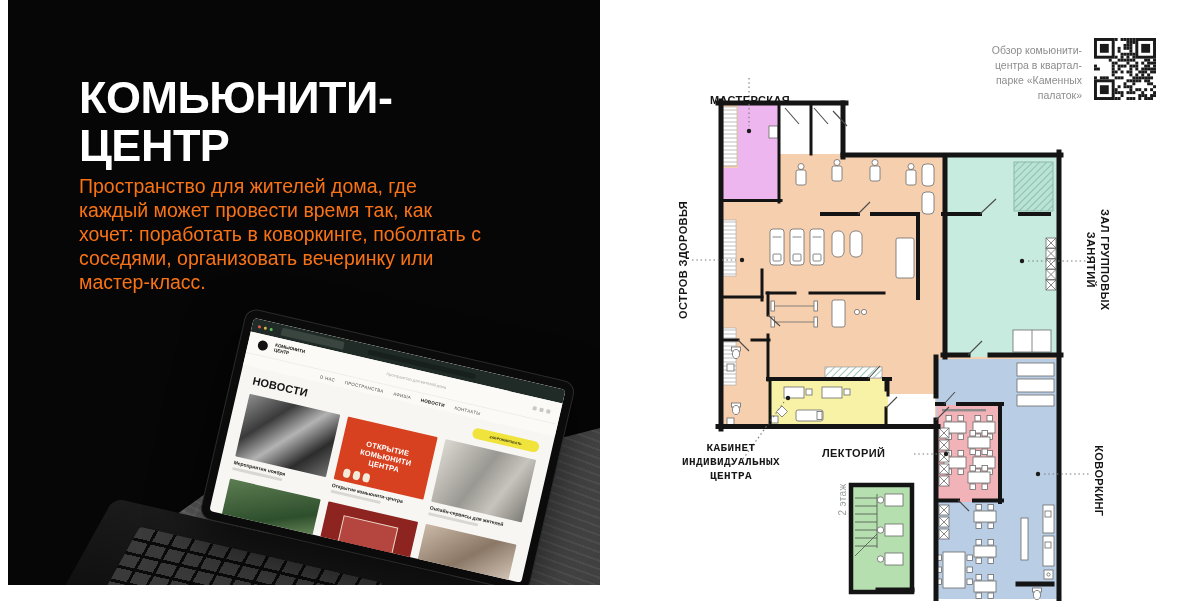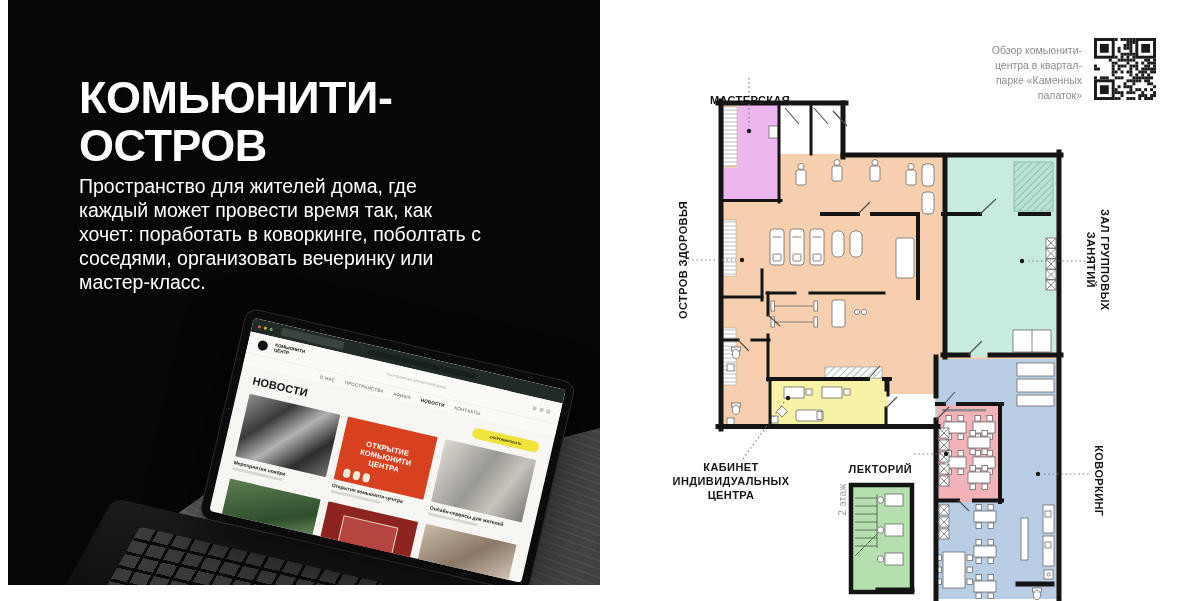--- a/index.html
+++ b/index.html
@@ -3,21 +3,21 @@
 <meta charset="utf-8">
 <style>
   * { margin:0; padding:0; box-sizing:border-box; }
   body { font-family:"Liberation Sans", sans-serif; background:#222; }
   .stage { position:relative; width:1181px; height:601px; overflow:hidden; background:#ffffff; }
 
   
   .left-panel { position:absolute; left:8px; top:0; width:600px; height:585px; background:#060606; overflow:hidden; }
   .intro-title { position:absolute; left:71px; top:74px; color:#fff; font-size:45px; line-height:48px;
                  font-weight:800; letter-spacing:-0.5px; }
-  .intro-desc { position:absolute; left:71px; top:174px; width:404px; color:#ffffff;
+  .intro-desc { position:absolute; left:71px; top:174px; width:404px; color:#f97316;
                 font-size:19.5px; line-height:24px; font-weight:400; }
 
   .concrete { position:absolute; inset:0;
     background:
       repeating-linear-gradient(25deg, rgba(255,255,255,.07) 0 2px, rgba(0,0,0,0) 2px 7px),
       repeating-linear-gradient(115deg, rgba(255,255,255,.05) 0 3px, rgba(0,0,0,0) 3px 11px),
       linear-gradient(115deg,#939393,#585858 45%,#828282 68%,#4a4a4a);
     clip-path:polygon(236px 466px, 290px 601px, 48px 601px); }
   .concrete2 { position:absolute; inset:0;
     background:
@@ -96,21 +96,21 @@
   .wall3 { stroke:#141414; stroke-width:3; fill:none; stroke-linecap:square; }
   .door  { stroke:#4a4a4a; stroke-width:1.1; fill:none; }
   .leader { stroke:#7a7a7a; stroke-width:1.1; stroke-dasharray:1.5 2.8; fill:none; }
 </style>
 </head>
 <body>
 
 <div class="stage">
 
   <div class="left-panel">
-    <h1 class="intro-title"><span>КОМЬЮНИТИ-</span><br><span>ОСТРОВ</span></h1>
+    <h1 class="intro-title"><span>КОМЬЮНИТИ-</span><br><span>ЦЕНТР</span></h1>
     <p class="intro-desc">Пространство для жителей дома, где каждый может провести время так, как хочет: поработать в коворкинге, поболтать с соседями, организовать вечеринку или мастер-класс.</p>
 
     <div class="concrete"></div>
     <div class="concrete2"></div>
 
     <div class="laptop">
       <div class="lap-base">
         <div class="lap-keys"></div>
       </div>
       <div class="lap-screen">
@@ -430,26 +430,26 @@
           <circle cx="438" cy="474" r="2.2" fill="#1a1a1a"></circle>
       </g>
     </svg>
 
     <div class="plan-label" style="left:90px; top:58px; width:120px;margin-top:36px;">МАСТЕРСКАЯ</div>
     <div class="plan-label rot-ccw" style="left:14px; top:253px; width:140px;">ОСТРОВ ЗДОРОВЬЯ</div>
     <div class="plan-label rot-cw" style="left:432px; top:246px; width:130px;">
       <div>ЗАЛ ГРУППОВЫХ</div>
       <div>ЗАНЯТИЙ</div>
     </div>
-    <div class="plan-label" style="left:46px; top:461px; width:170px;">
+    <div class="plan-label" style="left:46px; top:442px; width:170px;font-family:Liberation Mono, monospace;">
       <div>КАБИНЕТ</div>
       <div>ИНДИВИДУАЛЬНЫХ</div>
       <div>ЦЕНТРА</div>
     </div>
-    <div class="plan-label" style="left:222px; top:447px; width:90px; text-align:right;margin-top:16px;">ЛЕКТОРИЙ</div>
+    <div class="plan-label" style="left:222px; top:447px; width:90px; text-align:left;">ЛЕКТОРИЙ</div>
     <div class="plan-label rot-cw" style="left:443px; top:474px; width:110px;">КОВОРКИНГ</div>
     <div class="floor-note" style="left:214px; top:494px; width:56px;">2 этаж</div>
 
     <div class="qr-caption">Обзор комьюнити-центра в квартал-парке «Каменных палаток»</div>
     <svg class="qr-svg" width="62" height="62" viewBox="0 0 63 63">
         <rect width="63" height="63" fill="#fff"></rect>
         <g fill="#1a1a1a">
           <rect x="21" y="0" width="3" height="3"></rect>
           <rect x="27" y="0" width="3" height="3"></rect>
           <rect x="30" y="0" width="3" height="3"></rect>

